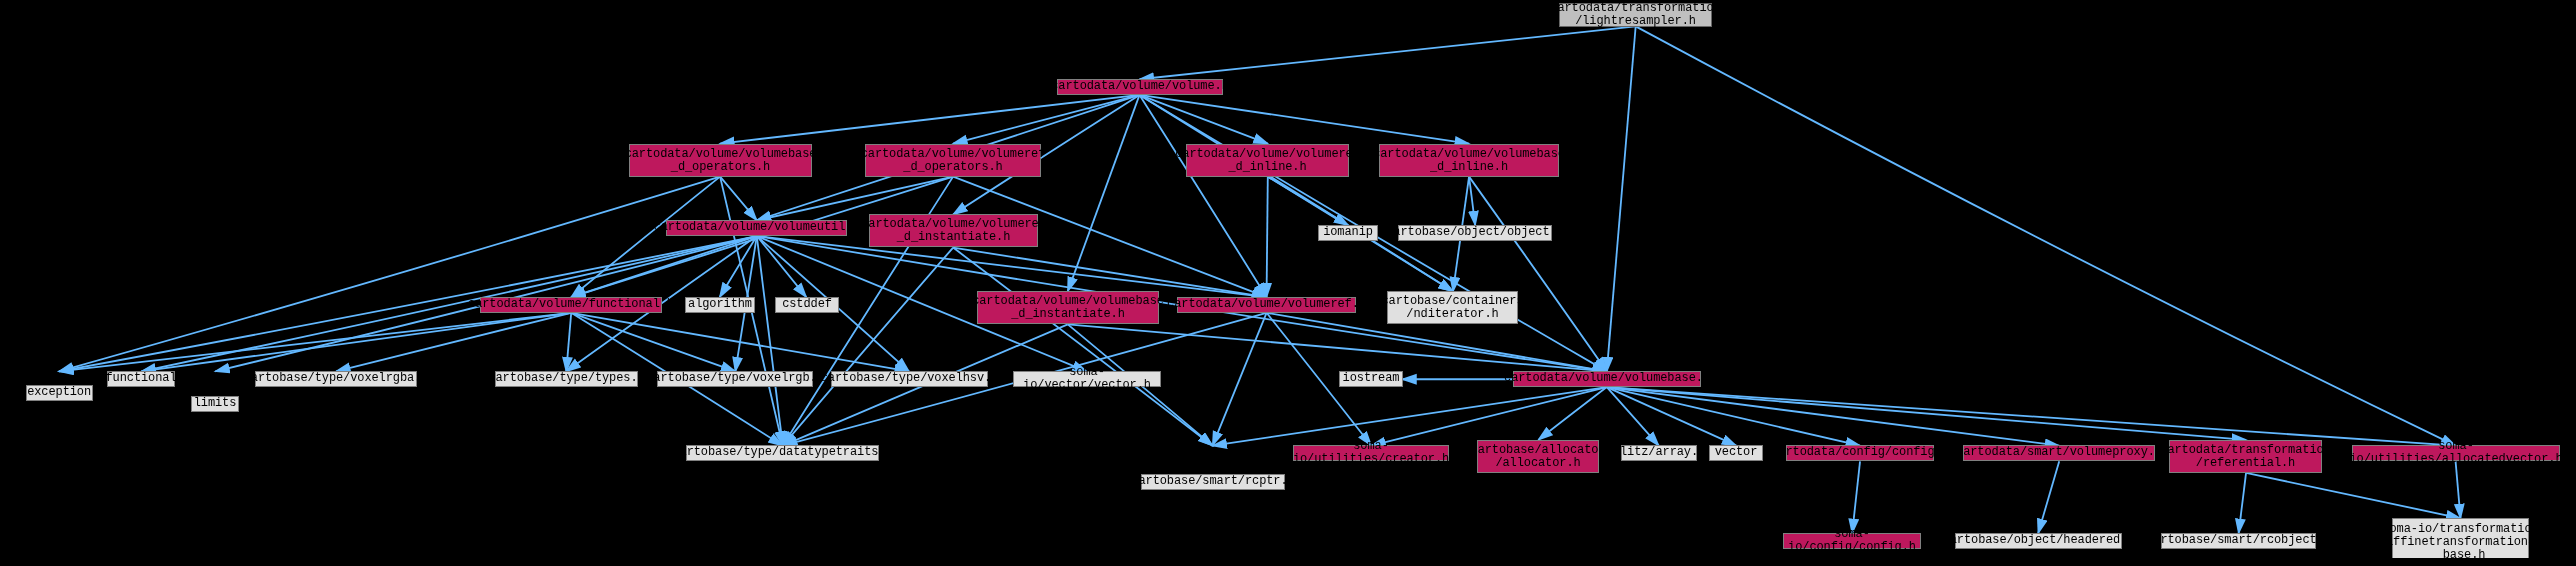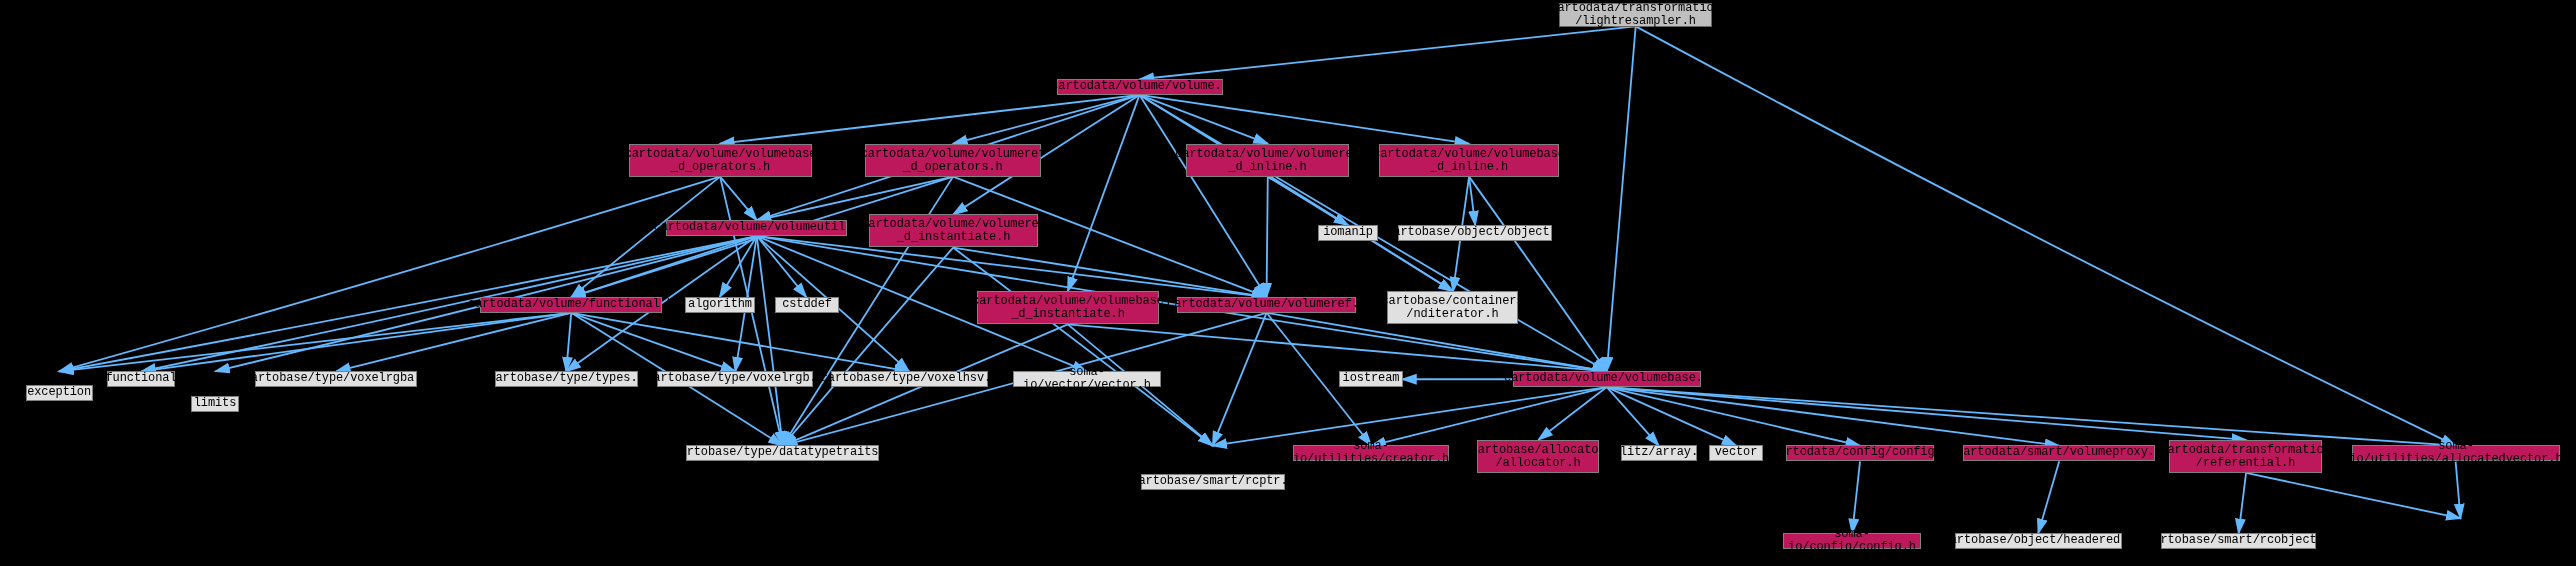--- a/index.html
+++ b/index.html
@@ -183,15 +183,18 @@
       <div class="node grey" style="left: 1621px; top: 445px; width: 76px; height: 15.7px;">blitz/array.h</div>
       <div class="node grey" style="left: 1709px; top: 445px; width: 54px; height: 15.7px;">vector</div>
       <div class="node white" style="left: 1786px; top: 445px; width: 148px; height: 15.7px;">cartodata/config/config.h</div>
       <div class="node white" style="left: 1963px; top: 445px; width: 192px; height: 15.7px;">cartodata/smart/volumeproxy.h</div>
       <div class="node white" style="left: 2169px; top: 440px; width: 153px; height: 33px;">cartodata/transformation
 /referential.h</div>
       <div class="node white" style="left: 2352px; top: 445px; width: 208px; height: 15.7px;">soma-io/utilities/allocatedvector.h</div>
       <div class="node white" style="left: 1783px; top: 533px; width: 138px; height: 15.7px;">soma-io/config/config.h</div>
       <div class="node grey" style="left: 1955px; top: 533px; width: 167px; height: 15.7px;">cartobase/object/headered.h</div>
       <div class="node grey" style="left: 2161px; top: 533px; width: 155px; height: 15.7px;">cartobase/smart/rcobject.h</div>
+      <div class="node grey" style="left: 2392px; top: 518px; width: 137px; height: 48px;">soma-io/transformation
+/affinetransformation3d
+_base.h</div>
     </div>
 </div>
 
 
 </body></html>

